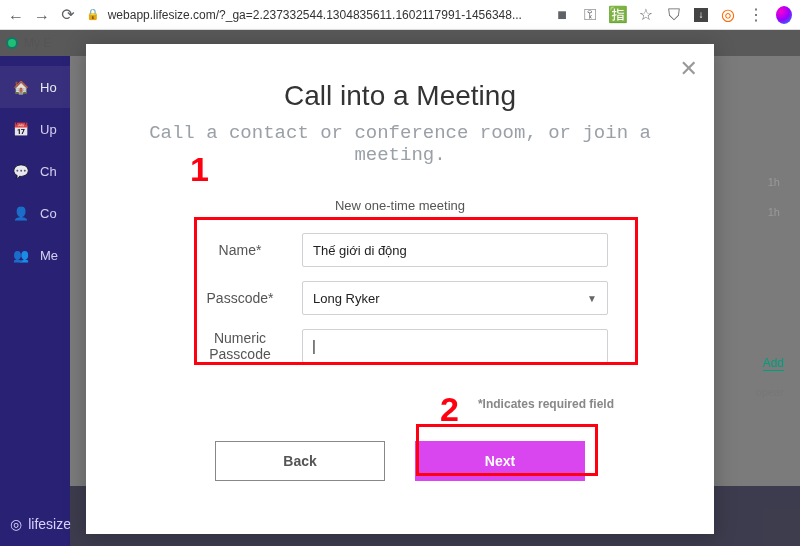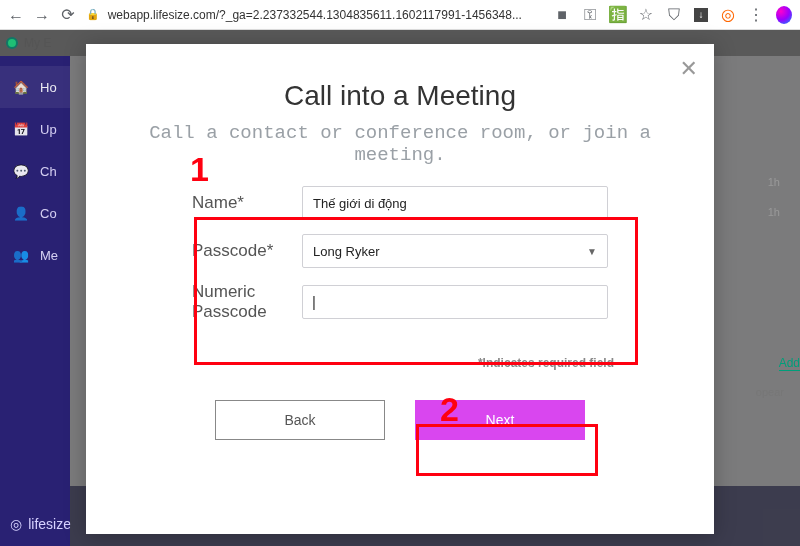--- a/index.html
+++ b/index.html
@@ -20,40 +20,40 @@
   .topbar { position:absolute; top:0; left:0; right:0; height:26px; background: rgba(255,255,255,0.35); display:flex; align-items:center; padding-left:6px; font-size:12px; color:#555; gap:6px;}
   .sidebar { position: absolute; top: 26px; left: 0; bottom: 0; width: 70px; background: rgba(74,60,210,0.55); display: flex; flex-direction: column; padding-top: 10px; }
   .side-item { display:flex; align-items:center; gap:10px; height:42px; color:#e6e1ff; font-size:13px; padding-left:12px; opacity:0.9;}
   .side-item.active { background: rgba(255,255,255,0.08); color:#fff; }
   .side-ico { width:18px; text-align:center; }
   .logo { position: absolute; bottom: 14px; left: 10px; color:#d6d1ff; font-size:14px; display:flex; align-items:center; gap:6px; }
 
   .main { position:absolute; top:26px; left:70px; right:0; bottom:0; background: rgba(245,245,247,0.5); }
   .row1h { position:absolute; right:20px; top:120px; font-size:11px; color:#999; }
   .row2h { position:absolute; right:20px; top:150px; font-size:11px; color:#999; }
-  .addlink { position:absolute; right:0; top:300px; color:#009e7a; font-size:12px; border-bottom:1px solid #009e7a; }
+  .addlink { position:absolute; right:16px; top:300px; color:#009e7a; font-size:12px; border-bottom:1px solid #009e7a; }
   .opeartxt { position:absolute; right:16px; top:330px; color:#777; font-size:11px; }
   .darkstrip { position:absolute; left:0; right:0; bottom:0; height:60px; background: rgba(10,10,40,0.55);}
 
   
   .modal { position: absolute; top: 44px; left: 86px; width: 628px; height: 490px; background:#fff; box-shadow: 0 2px 20px rgba(0,0,0,0.25); padding: 24px 40px; }
   .modal .close { position:absolute; top:12px; right:16px; font-size:22px; color:#999; cursor:pointer; }
   .modal h1 { text-align:center; font-weight:400; font-size:28px; color:#333; margin-top:12px; }
   .modal .sub { text-align:center; color:#9aa0a6; font-size:19px; margin-top:10px;font-family:Liberation Mono, monospace; }
   .section-small { text-align:center; font-size:13px; color:#555; margin-top:32px; }
   .form { margin: 10px auto 0; width: 440px; padding: 10px 12px 14px; }
   .form-row { display:flex; align-items:center; margin-bottom:14px; }
-  .form-row label { width: 110px; text-align:left; padding-right:14px; font-size:17px; color:#555; }
+  .form-row label { width: 110px; text-align:center; padding-right:14px; font-size:14px; color:#555; }
   .form-row .control { flex:1; }
   .control input, .control .select { width:100%; height:34px; border:1px solid #d0d0d5; border-radius:2px; padding:16px 10px; font-size:13px; color:#222; background:#fff; }
   .control .select { display:flex; align-items:center; justify-content:space-between; cursor:pointer; }
   .caret { font-size:10px; color:#666; }
   .req { font-size:12px; color:#888; text-align:right; margin-right:60px; margin-top:6px;font-weight:bold;}
   .buttons { display:flex; justify-content:center; gap:30px; margin-top:30px;}
-  .btn { width:170px; height:40px; display:flex; align-items:center; justify-content:center; font-size:14px; font-weight:normal; cursor:pointer; }
+  .btn { width:170px; height:40px; display:flex; align-items:center; justify-content:center; font-size:14px; font-weight:bold; cursor:pointer; }
   .btn-back { border:1px solid #888; color:#555; background:#fff; }
   .btn-next { background:#d946ef; color:#fff; }
 
   
   .anno1 { position:absolute; top:150px; left:190px; color:#ff0010; font-size:34px; font-weight:bold; }
   .anno2 { position:absolute; top:390px; left:440px; color:#ff0010; font-size:34px; font-weight:bold; }
   .highlight-form { position:absolute; top:217px; left:194px; width:444px; height:148px; border:3px solid #ff0010; pointer-events:none; }
   .highlight-next { position:absolute; top:424px; left:416px; width:182px; height:52px; border:3px solid #ff0010; pointer-events:none; }
 
   .dot-logo { width:12px;height:12px;border-radius:50%;background:#1fbf75; border:2px solid #176; }
@@ -119,20 +119,21 @@
     <span class="addlink">Add</span>
     <span class="opeartxt">opear</span>
     <div class="darkstrip"></div>
   </div>
 </div>
 
 <div class="modal">
   <span class="close">✕</span>
   <h1>Call into a Meeting</h1>
   <div class="sub">Call a contact or conference room, or join a meeting.</div>
+  <div class="section-small">New one-time meeting</div>
 
   <div class="form">
     <div class="form-row">
       <label>Name*</label>
       <div class="control">
         <input type="text" value="Thế giới di động" style="">
       </div>
     </div>
     <div class="form-row">
       <label>Passcode*</label>

